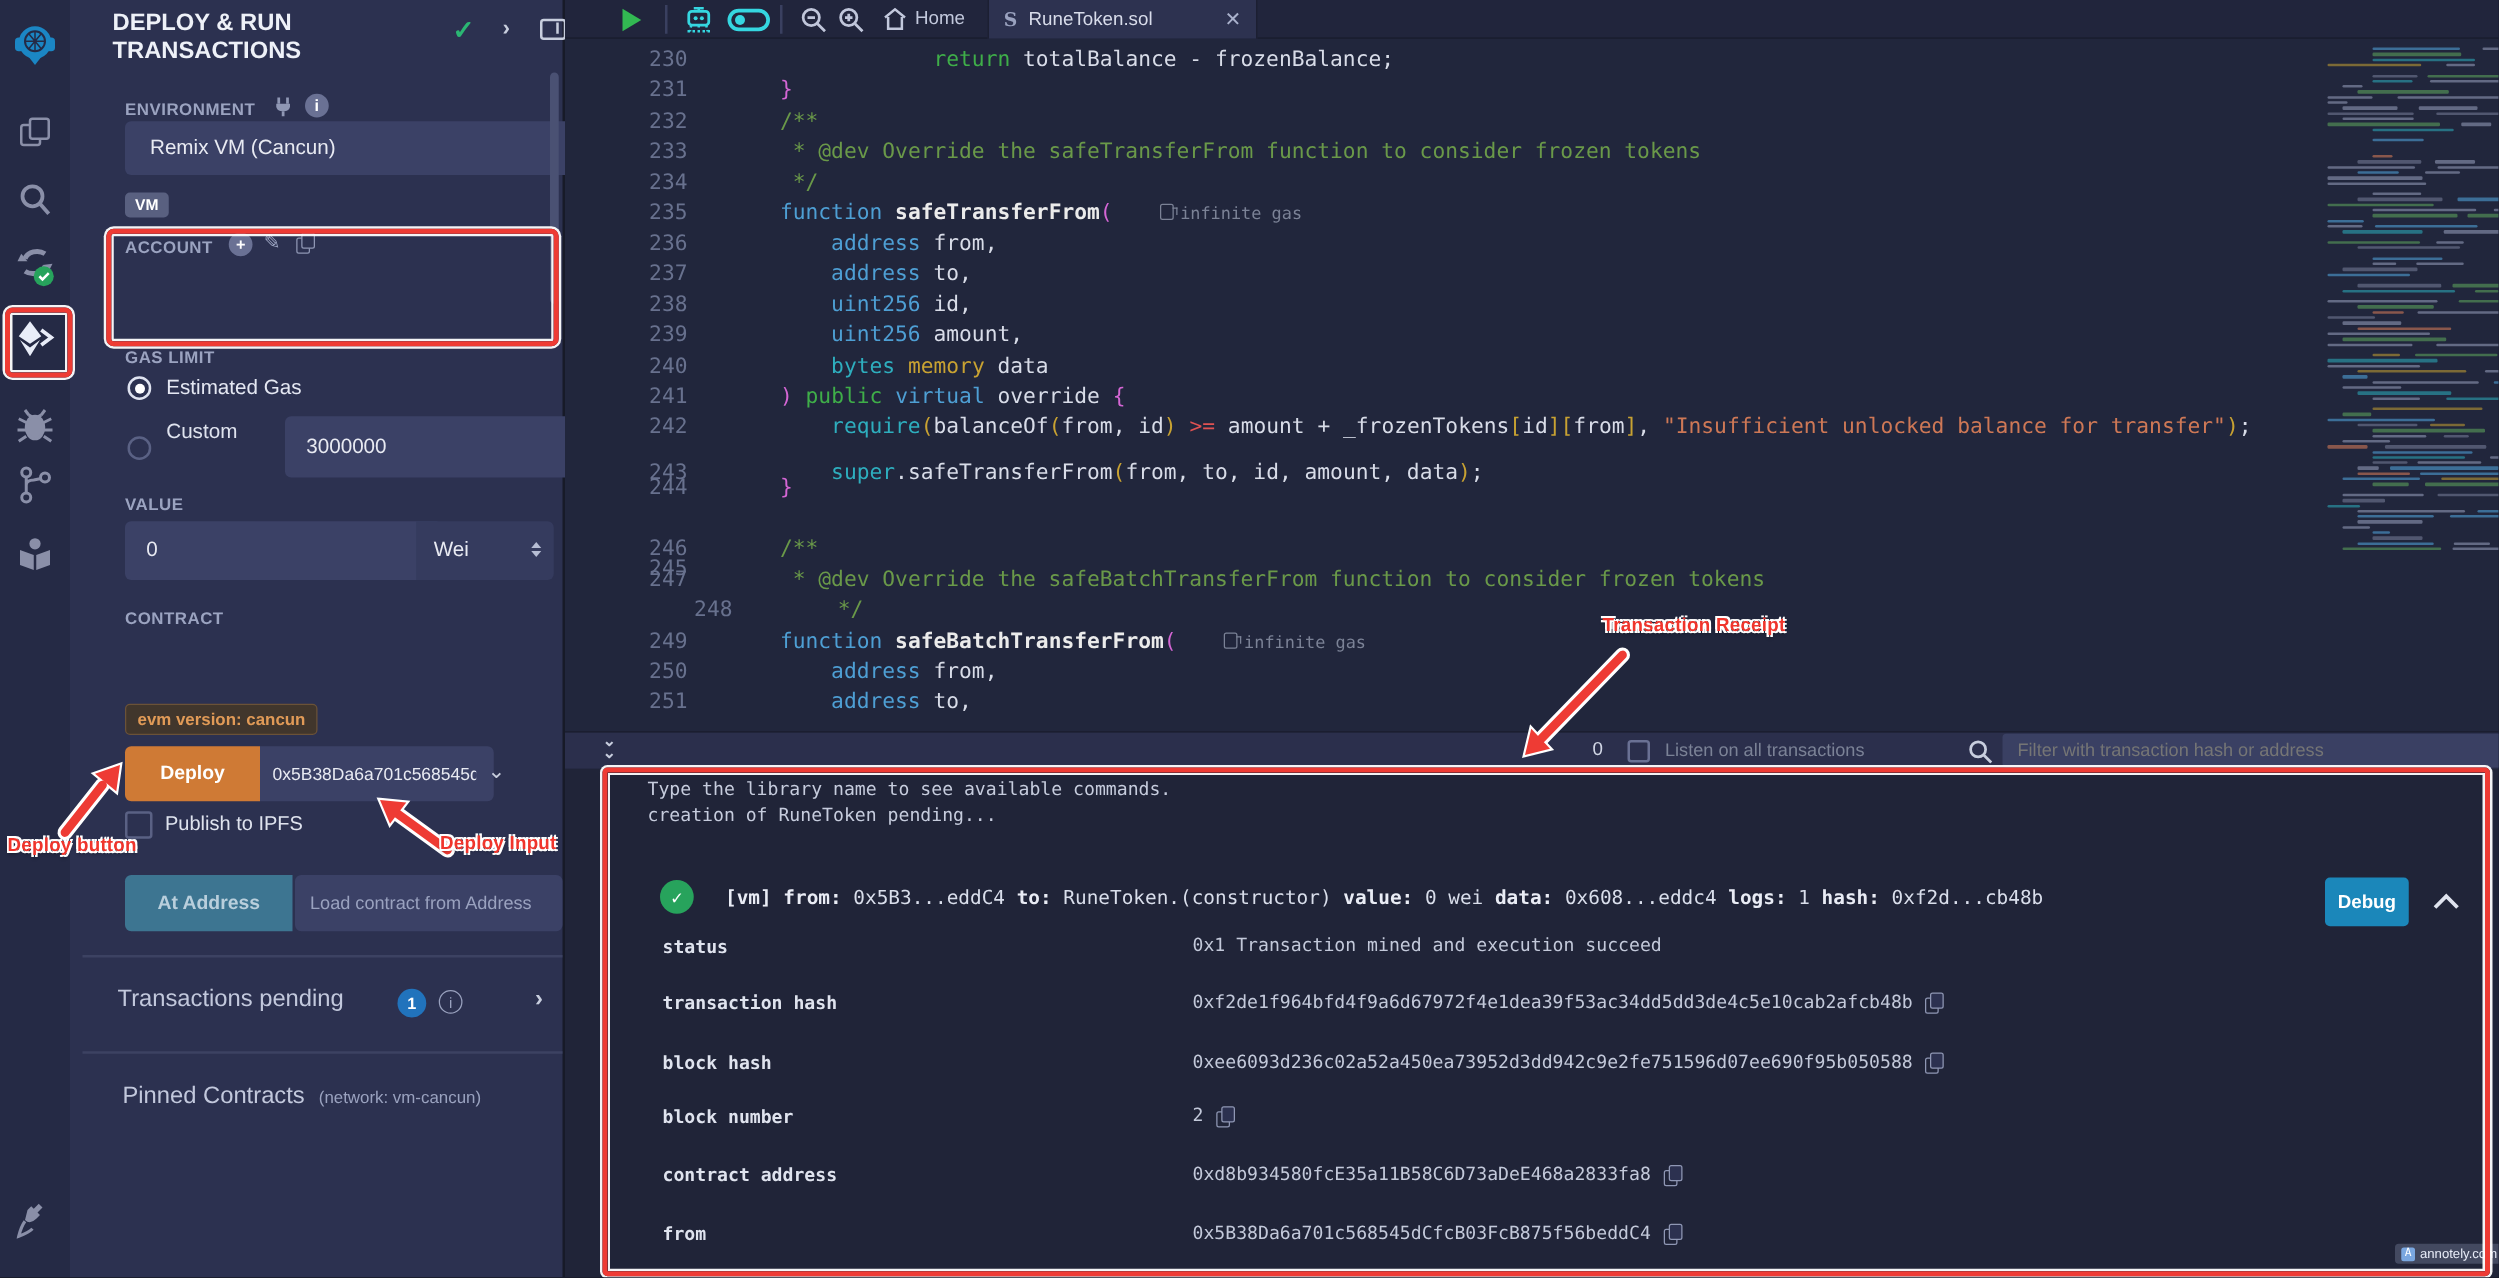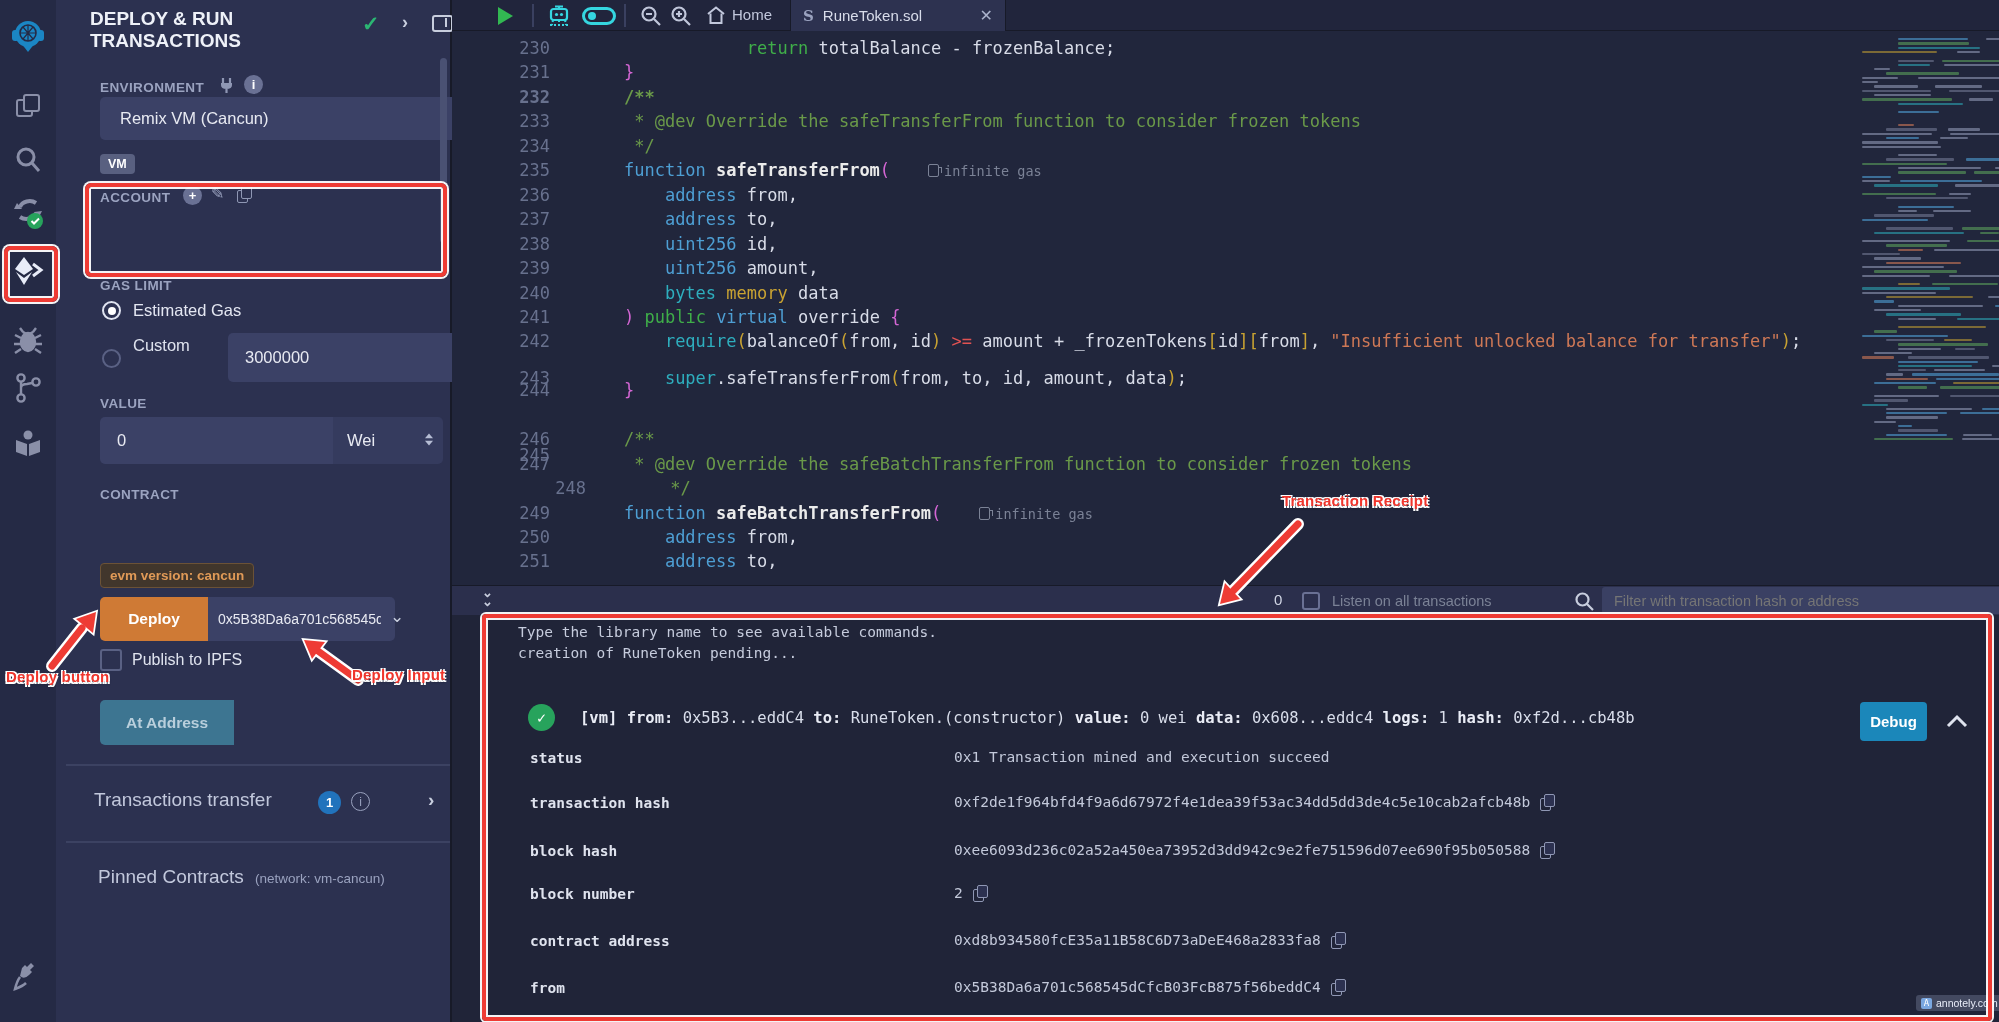--- a/index.html
+++ b/index.html
@@ -204,25 +204,28 @@
       <span style="overflow:hidden;white-space:nowrap;display:inline-block;max-width:163px;">0x5B38Da6a701c568545dCfcB03FcB875f56beddC4</span>
     </div>
     <div class="abs" style="left:334px;top:606px;color:#c8cede;font-size:17px;">⌄</div>
 
     
     <div class="abs chk" style="left:44px;top:649px;width:22px;height:22px;"></div>
     <div class="abs" style="left:76px;top:651px;font-size:16px;color:#dfe3ee;text-align:right;">Publish to IPFS</div>
 
     
     <div class="abs" style="left:44px;top:700px;width:134px;height:45px;background:#3d7591;border-radius:5px 0 0 5px;display:flex;align-items:center;justify-content:center;font-size:15.5px;font-weight:bold;color:#b9cfdc;">At Address</div>
+    <div class="abs field" style="left:180px;top:700px;width:202px;height:45px;padding-left:12px;font-size:14.5px;color:#9aa2bf;">
+      <span style="overflow:hidden;white-space:nowrap;display:inline-block;max-width:186px;">Load contract from Address</span>
+    </div>
 
     <div class="abs divider" style="left:10px;top:764px;width:384px;"></div>
 
     
-    <div class="abs" style="left:38px;top:789px;font-size:19px;color:#c2c8dc;">Transactions transfer</div>
+    <div class="abs" style="left:38px;top:789px;font-size:19px;color:#c2c8dc;">Transactions pending</div>
     <div class="abs" style="left:262px;top:791px;width:23px;height:23px;border-radius:50%;background:#2173bc;color:#fff;font-size:13px;font-weight:bold;display:flex;align-items:center;justify-content:center;">1</div>
     <div class="abs" style="left:295px;top:792px;width:19px;height:19px;border-radius:50%;border:1.6px solid #9aa2bf;color:#9aa2bf;font-size:12px;display:flex;align-items:center;justify-content:center;box-sizing:border-box;">i</div>
     <div class="abs" style="left:372px;top:789px;color:#c8cede;font-size:19px;font-weight:bold;">›</div>
 
     <div class="abs divider" style="left:10px;top:841px;width:384px;"></div>
 
     
     <div class="abs" style="left:42px;top:866px;font-size:19px;color:#c2c8dc;">
       <span>Pinned Contracts</span>
       <span style="font-size:13.5px;color:#9aa2bf;margin-left:6px;">(network: vm-cancun)</span>
@@ -262,21 +265,21 @@
       <span style="color:#9aa2bf;font-weight:bold;font-size:15px;font-family:'DejaVu Serif',serif;">S</span>
       <span style="font-size:15px;color:#d8dcea;">RuneToken.sol</span>
       <span style="margin-left:auto;color:#aab2cc;font-size:16px;">✕</span>
     </div>
   </div>
 
   <div id="editor" class="abs">
     <div id="code-lines">
         <div class="code-line" style="top: 5px;"><span class="lnum">230</span><span class="pl">                </span><span class="g">return</span><span class="pl"> totalBalance - frozenBalance;</span></div>
         <div class="code-line" style="top: 29.45px;"><span class="lnum">231</span><span class="pl">    </span><span class="p">}</span></div>
-        <div class="code-line" style="top: 53.9px; font-weight: bold;"><span class="lnum">232</span><span class="pl">    </span><span class="c">/**</span></div>
+        <div class="code-line" style="top: 53.9px;"><span class="lnum">232</span><span class="pl">    </span><span class="c">/**</span></div>
         <div class="code-line" style="top: 78.35px;"><span class="lnum">233</span><span class="pl">     </span><span class="c">* @dev Override the safeTransferFrom function to consider frozen tokens</span></div>
         <div class="code-line" style="top: 102.8px;"><span class="lnum">234</span><span class="pl">     </span><span class="c">*/</span></div>
         <div class="code-line" style="top: 127.25px;"><span class="lnum">235</span><span class="pl">    </span><span class="k">function</span><span class="pl"> </span><span class="fn">safeTransferFrom</span><span class="p">(</span><span class="gh"><span class="gas-ic"></span>infinite gas</span></div>
         <div class="code-line" style="top: 151.7px;"><span class="lnum">236</span><span class="pl">        </span><span class="k">address</span><span class="pl"> from,</span></div>
         <div class="code-line" style="top: 176.15px;"><span class="lnum">237</span><span class="pl">        </span><span class="k">address</span><span class="pl"> to,</span></div>
         <div class="code-line" style="top: 200.6px;"><span class="lnum">238</span><span class="pl">        </span><span class="k">uint256</span><span class="pl"> id,</span></div>
         <div class="code-line" style="top: 225.05px;"><span class="lnum">239</span><span class="pl">        </span><span class="k">uint256</span><span class="pl"> amount,</span></div>
         <div class="code-line" style="top: 249.5px;"><span class="lnum">240</span><span class="pl">        </span><span class="t">bytes</span><span class="pl"> </span><span class="y">memory</span><span class="pl"> data</span></div>
         <div class="code-line" style="top: 273.95px;"><span class="lnum">241</span><span class="pl">    </span><span class="p">)</span><span class="pl"> </span><span class="g">public</span><span class="pl"> </span><span class="k">virtual</span><span class="pl"> override </span><span class="p">{</span></div>
         <div class="code-line" style="top: 298.4px;"><span class="lnum">242</span><span class="pl">        </span><span class="t">require</span><span class="y">(</span><span class="pl">balanceOf</span><span class="y">(</span><span class="pl">from, id</span><span class="y">)</span><span class="pl"> </span><span class="r">&gt;=</span><span class="pl"> amount + _frozenTokens</span><span class="y">[</span><span class="pl">id</span><span class="y">][</span><span class="pl">from</span><span class="y">]</span><span class="pl">, </span><span class="s">"Insufficient unlocked balance for transfer"</span><span class="y">)</span><span class="pl">;</span></div>

